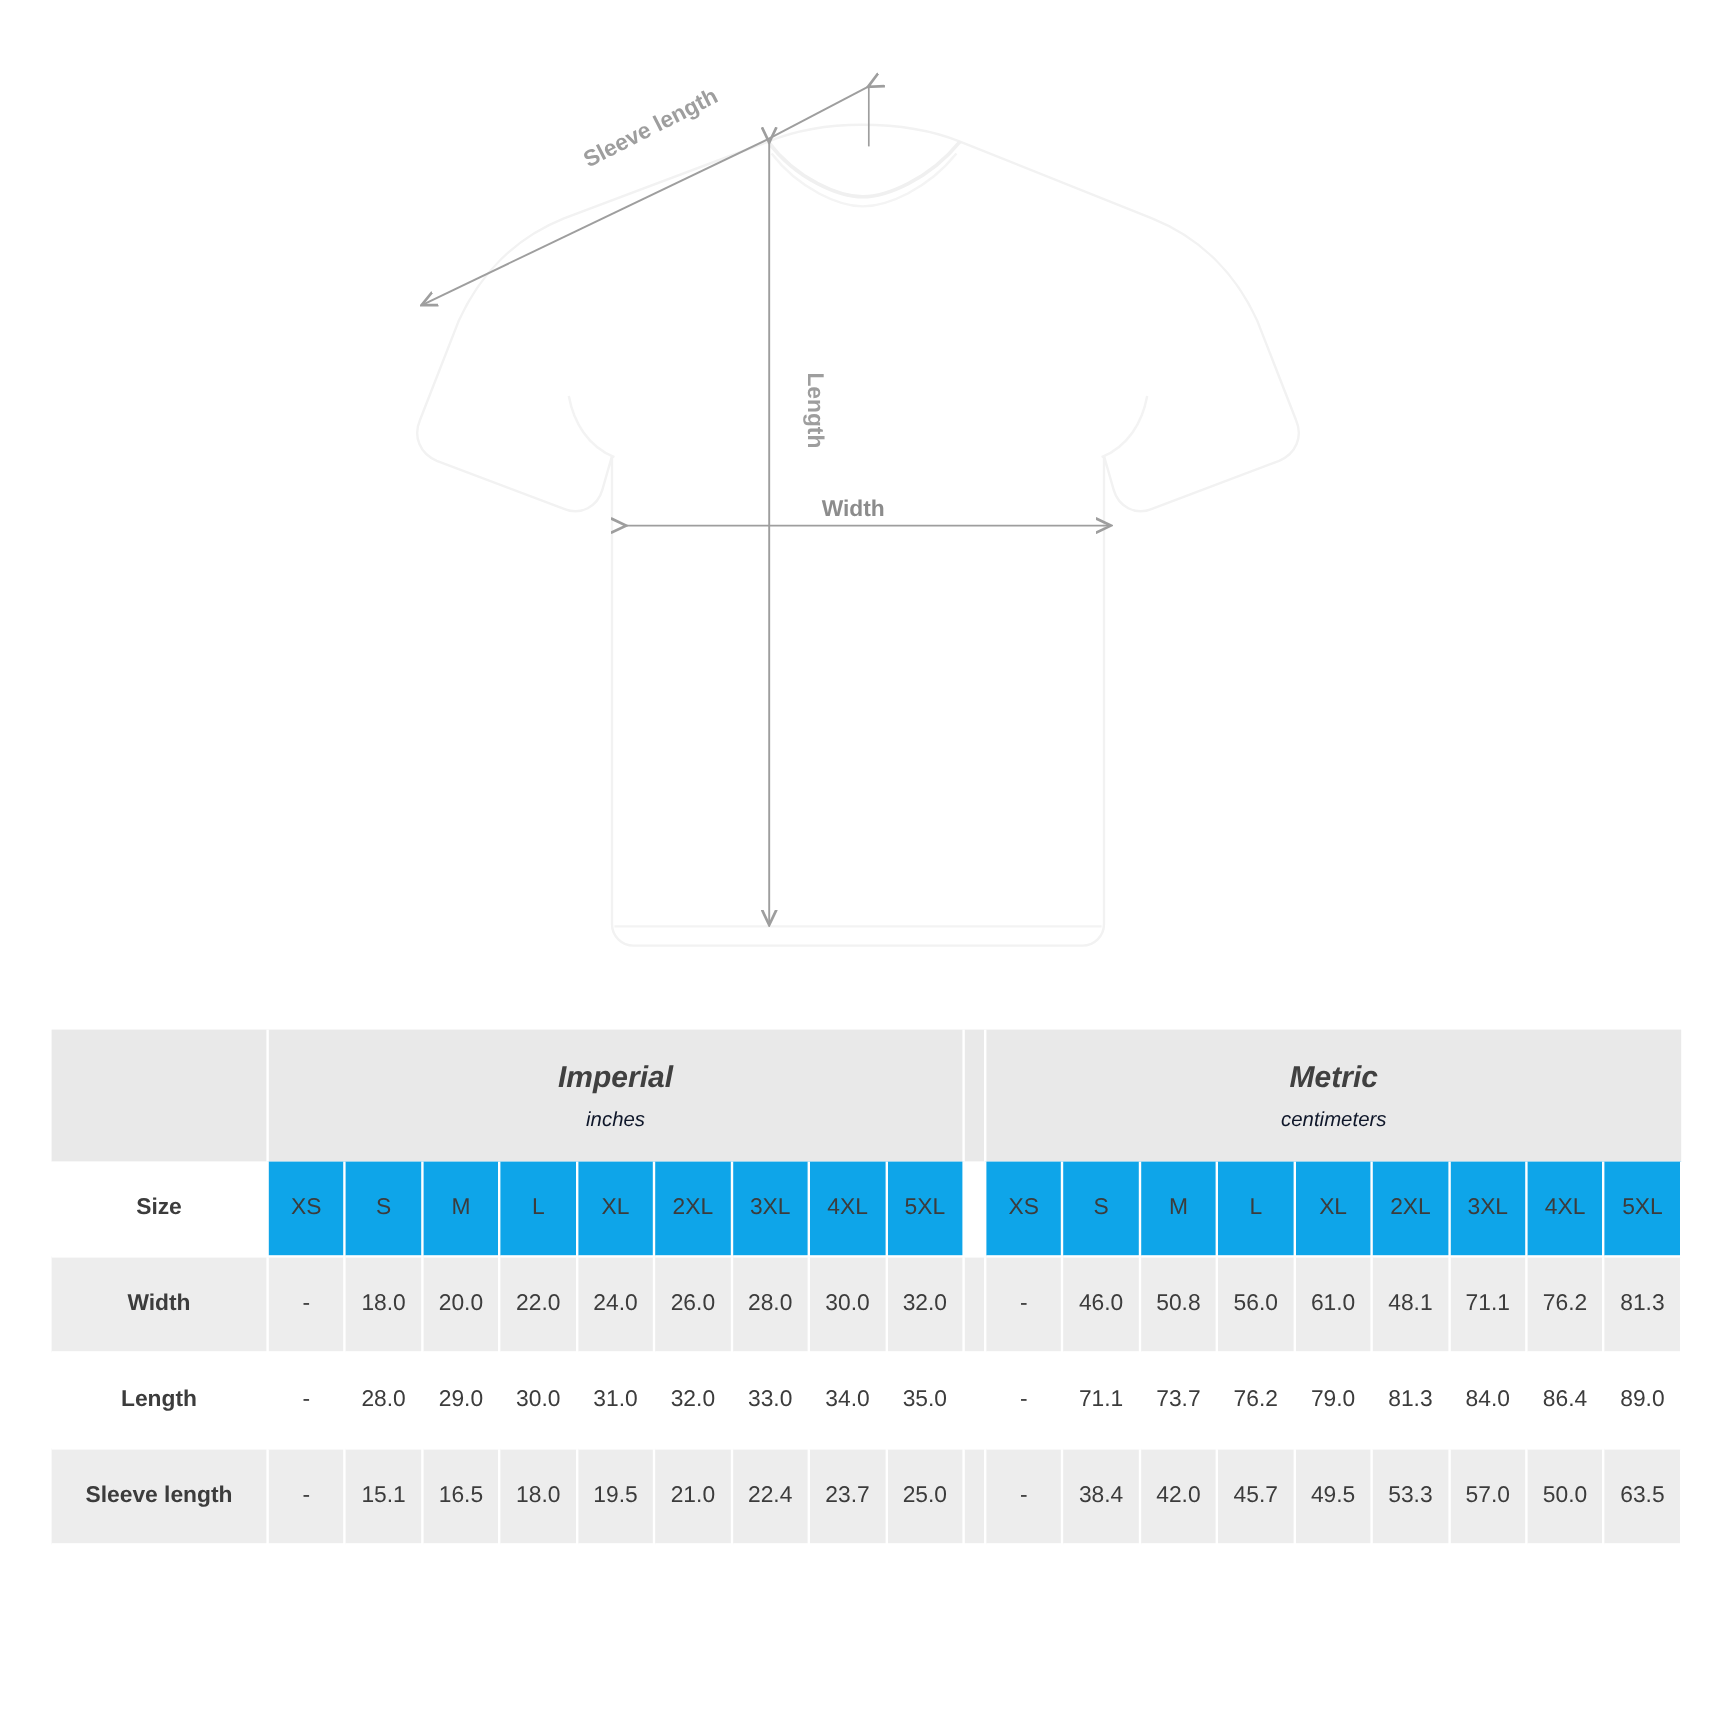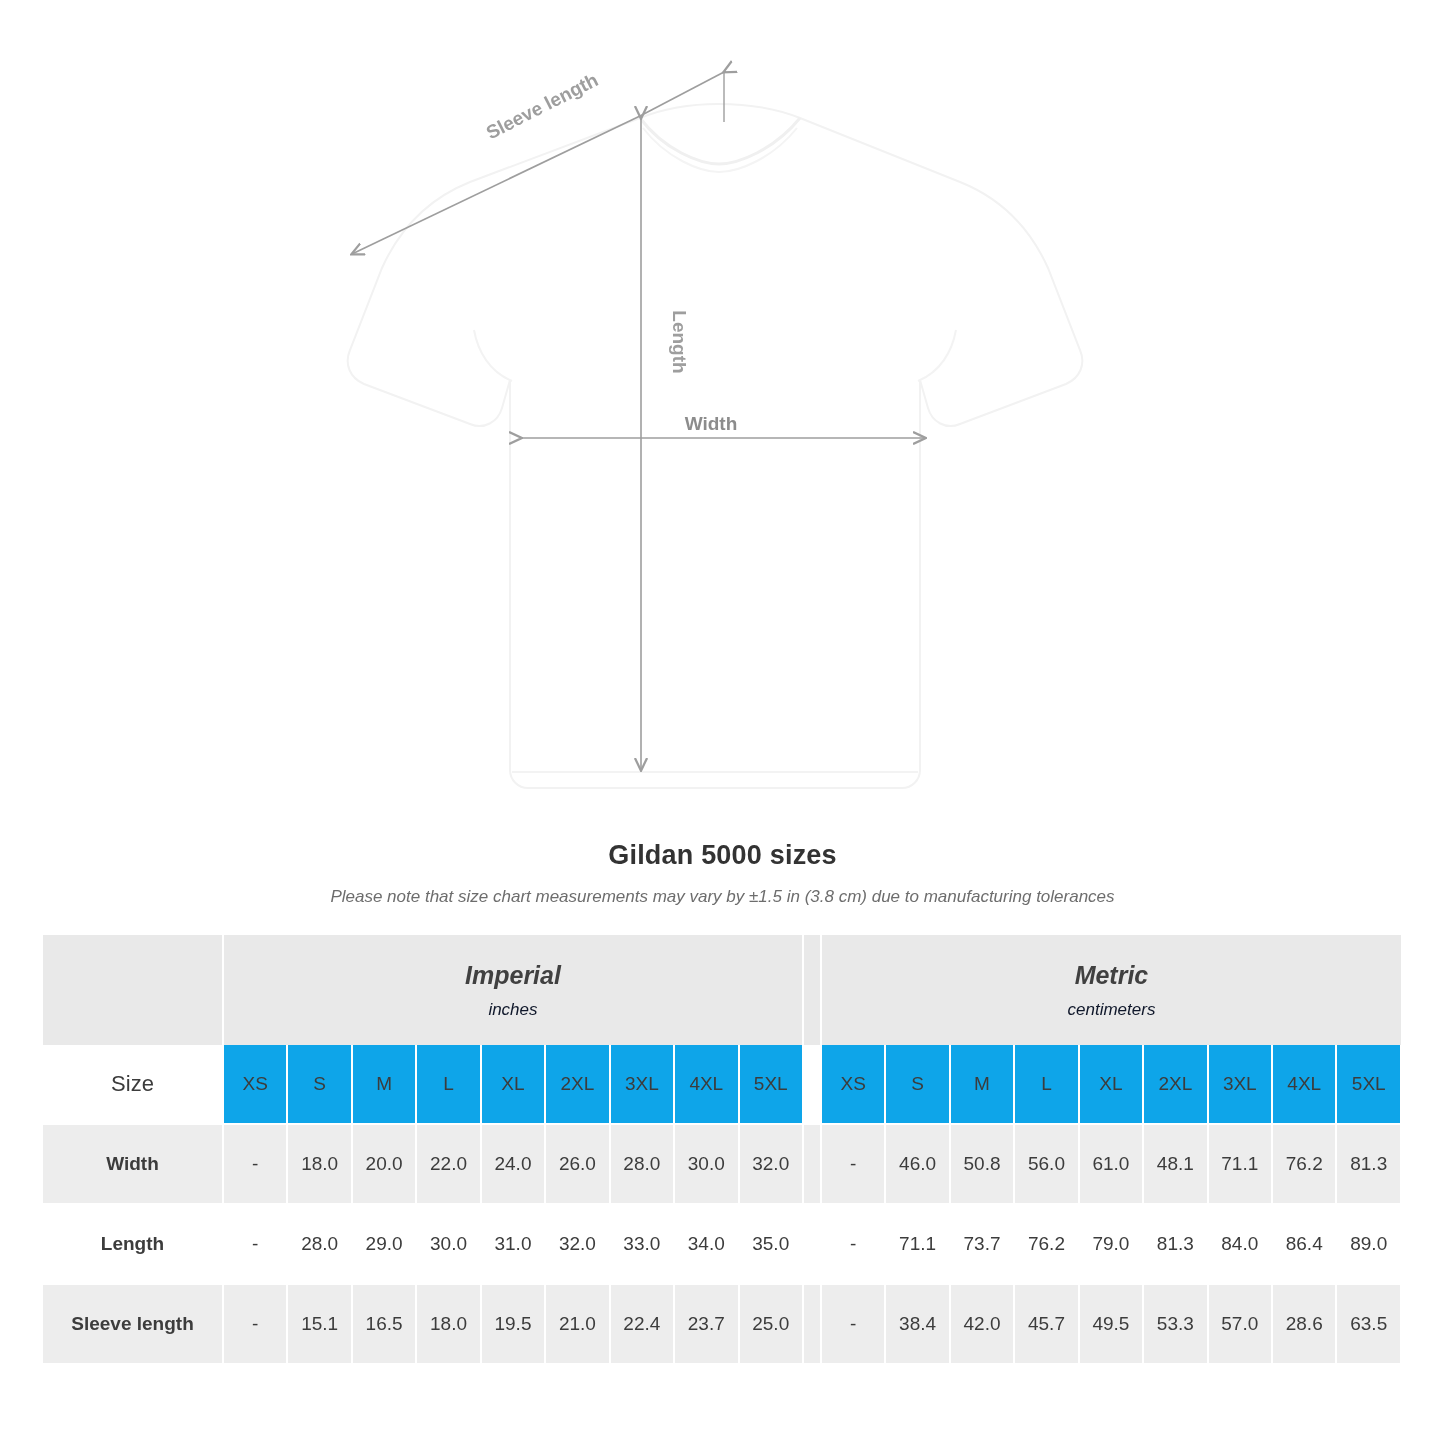--- a/index.html
+++ b/index.html
@@ -91,22 +91,22 @@
   .head-row td {
     height: 78px;
     font-size: 19px;
     color: #3c3c3c;
     background: #0ea5e9;
     border-right: 2px solid #ffffff;
     border-bottom: 2px solid #ffffff;
   }
   .head-row td.rowlabel {
     background: #ffffff;
-    font-weight: normal;
-    font-size: 22px;
+    font-weight: bold;
+    font-size: 19px;
   }
   .head-row td.gap { background: #ffffff; }
 
   .data-row td {
     height: 78px;
     font-size: 19px;
     color: #3c3c3c;
     border-right: 2px solid #ffffff;
     border-bottom: 2px solid #ffffff;
   }
@@ -177,24 +177,20 @@
       </g>
       <text x="673" y="342" transform="rotate(90 673 342)" font-family="Liberation Sans, sans-serif" font-size="19" font-weight="bold" fill="#9e9e9e" text-anchor="middle">Length</text>
 
       <g stroke="#9e9e9e" fill="none" stroke-width="1.6">
         <path d="M521 438 L 925 438" marker-start="url(#arrHead)" marker-end="url(#arrHead)"></path>
       </g>
       <text x="711" y="430" font-family="Liberation Sans, sans-serif" font-size="19" font-weight="bold" fill="#8c8c8c" text-anchor="middle">Width</text>
     </svg>
   </div>
 
-  <div class="title-block">
-    <div class="chart-title">Gildan 5000 sizes</div>
-    <div class="chart-note">Please note that size chart measurements may vary by ±1.5 in (3.8 cm) due to manufacturing tolerances</div>
-  </div>
 
   <div class="table-wrap">
     <table class="size-table">
       <colgroup>
         <col class="col-label">
         <col>
           <col>
           <col>
           <col>
           <col>
@@ -308,20 +304,20 @@
           <td>23.7</td>
           <td>25.0</td>
           <td class="gap"></td>
           <td>-</td>
           <td>38.4</td>
           <td>42.0</td>
           <td>45.7</td>
           <td>49.5</td>
           <td>53.3</td>
           <td>57.0</td>
-          <td>28.6</td>
+          <td>50.0</td>
           <td>63.5</td>
         </tr>
       </tbody>
     </table>
   </div>
 
 </div>
 
 </body></html>

